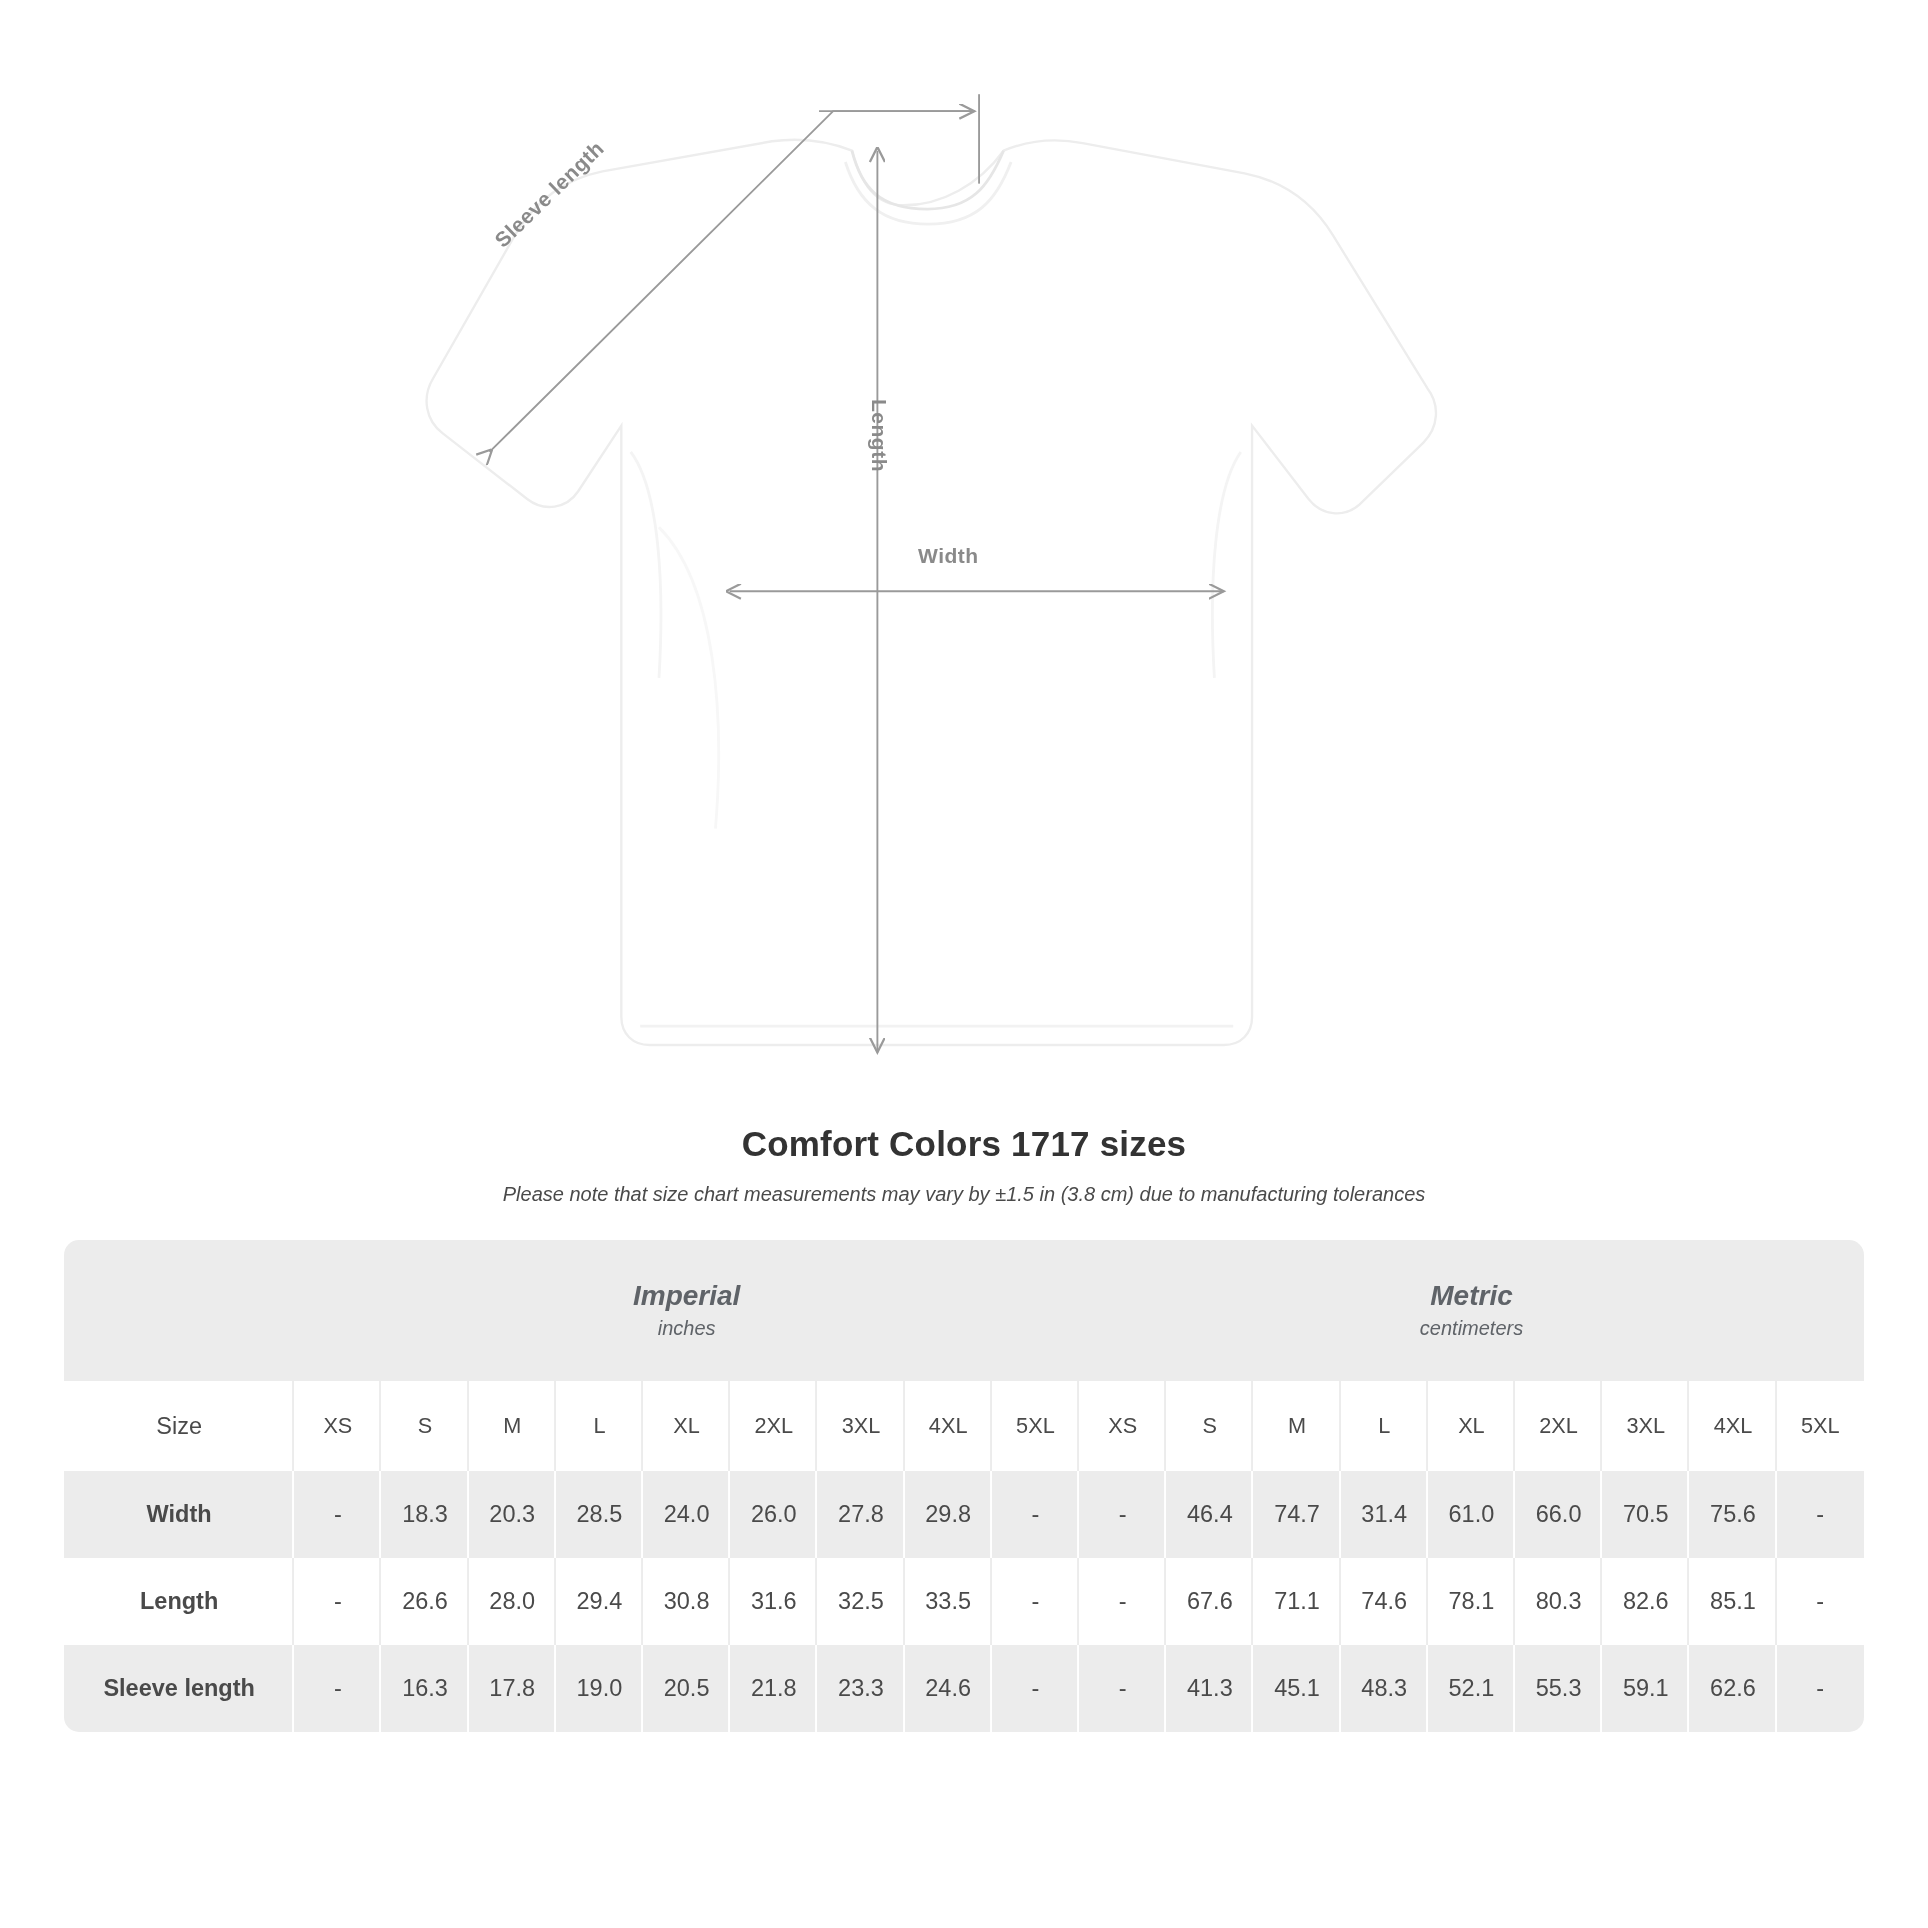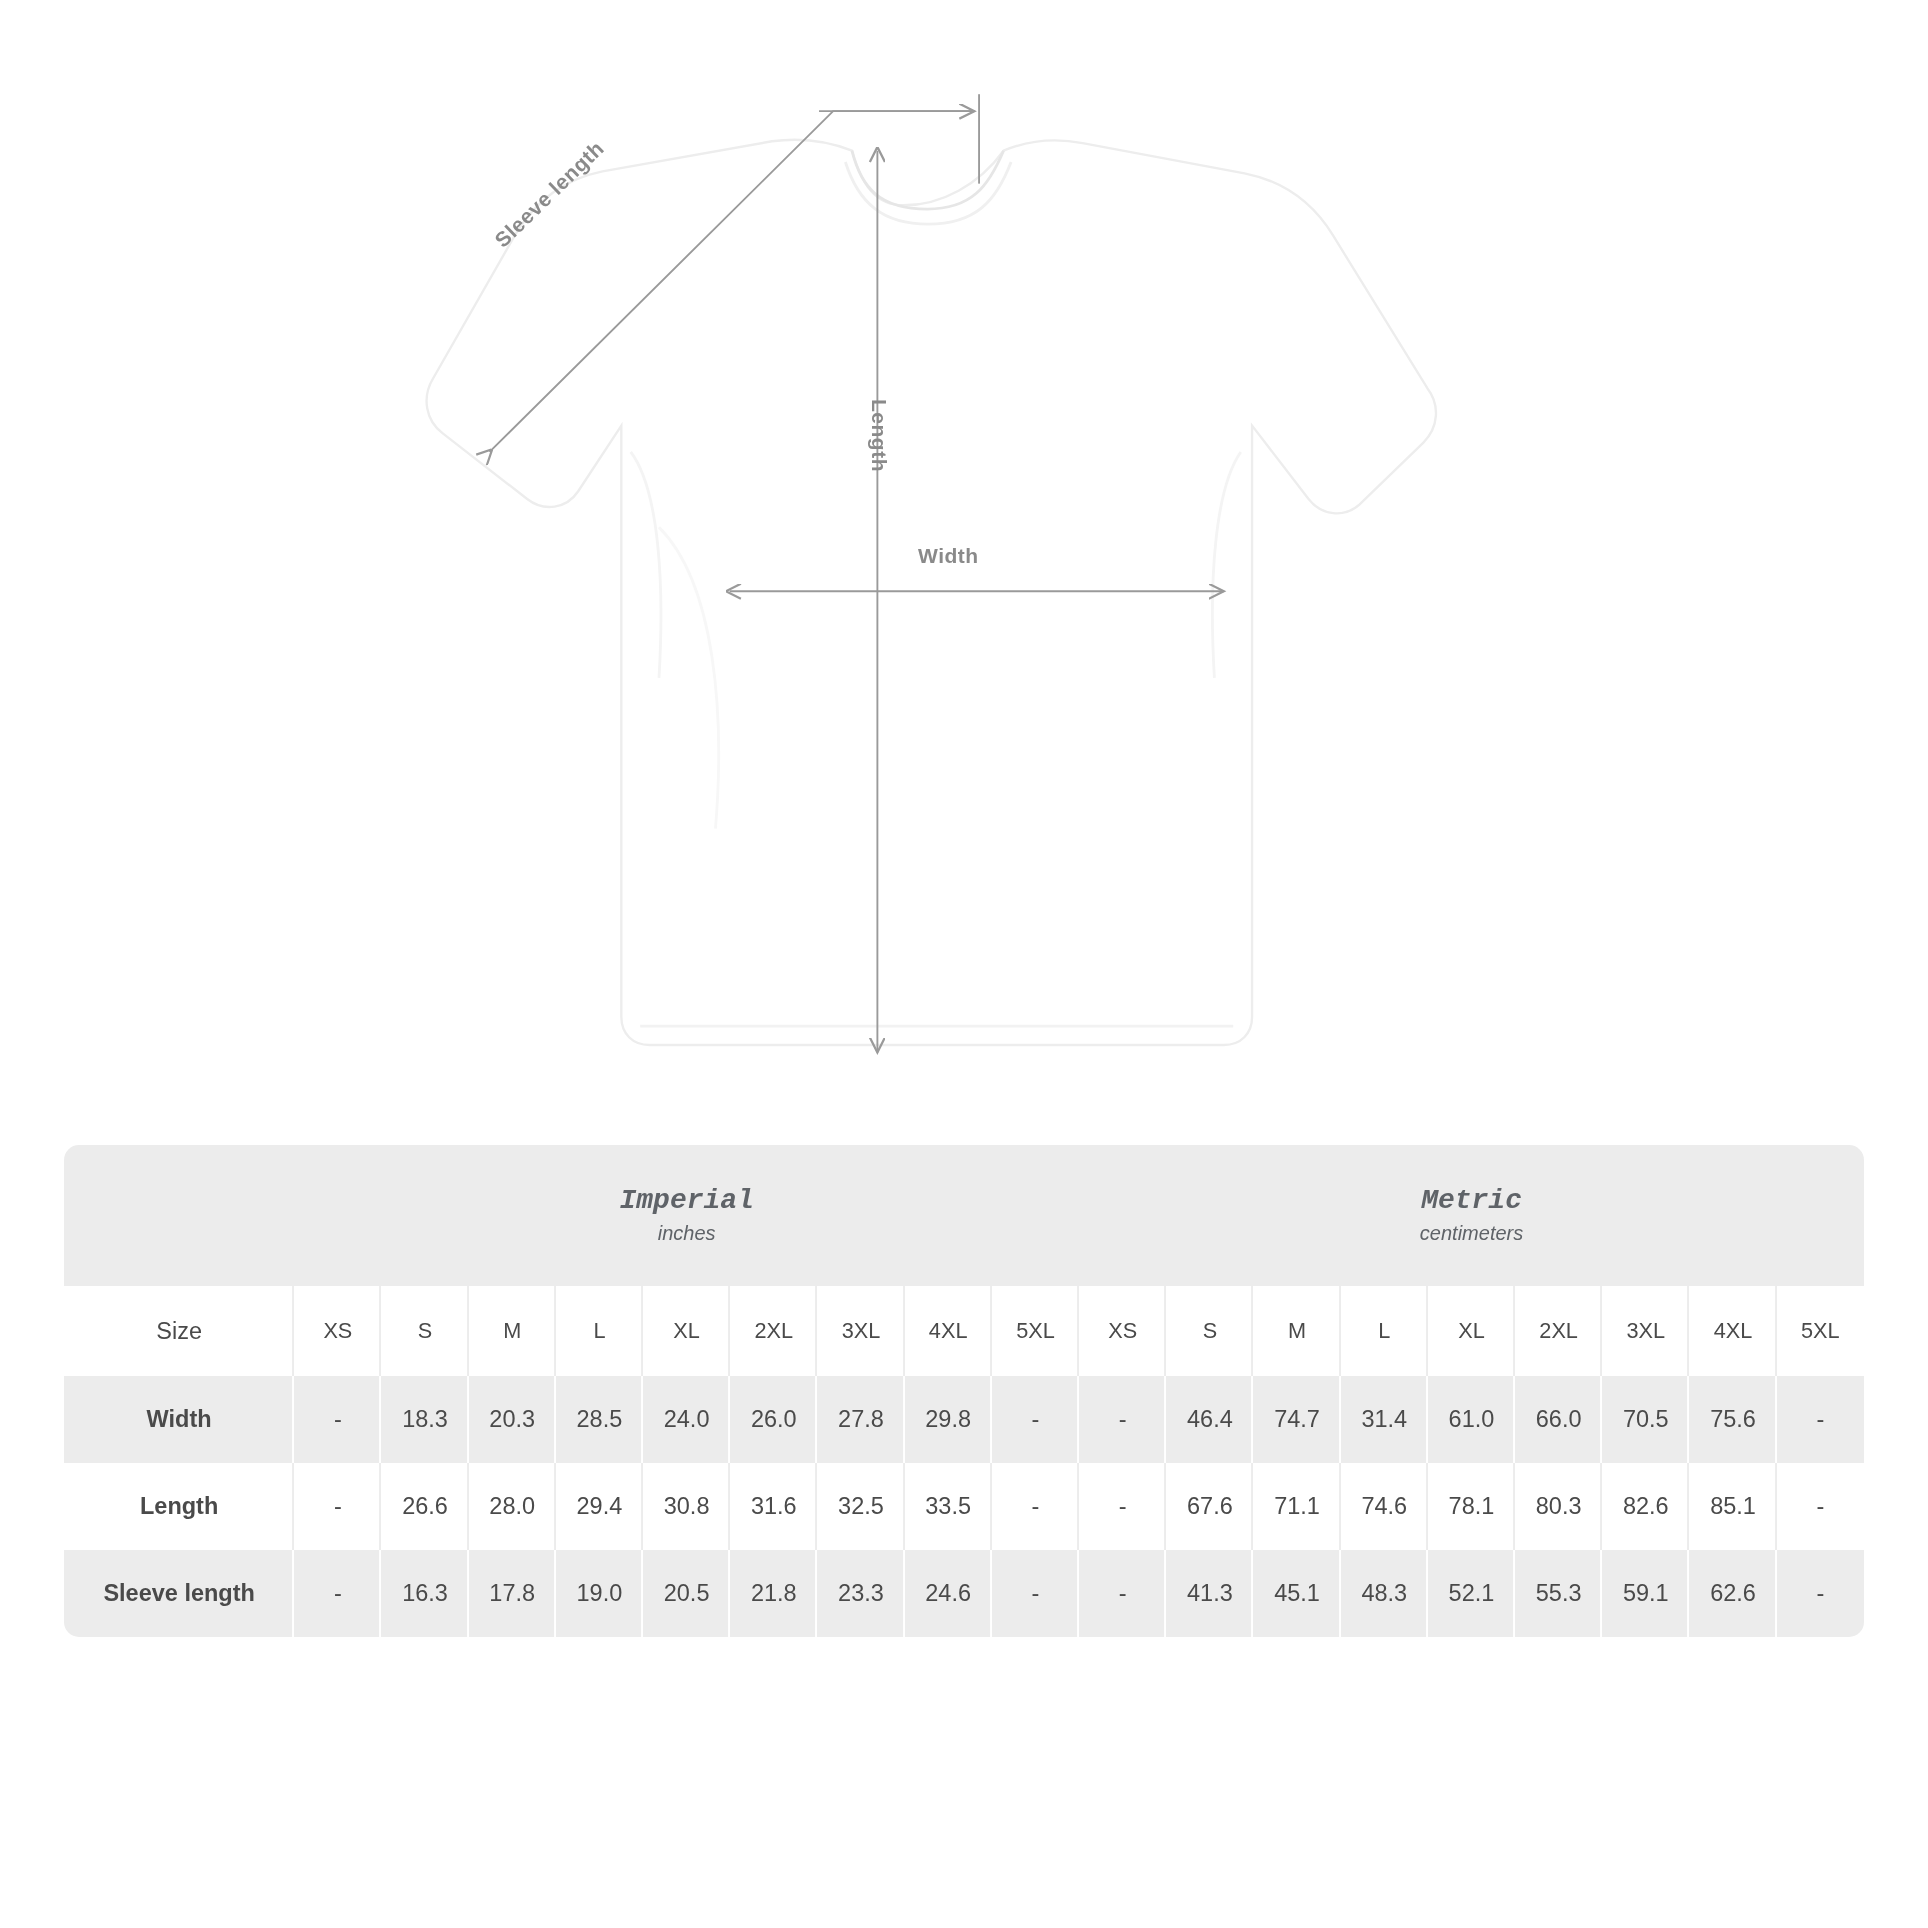--- a/index.html
+++ b/index.html
@@ -75,21 +75,20 @@
     background: #ececec;
     height: 141px;
   }
   .unit-name {
     font-size: 28px;
     font-style: italic;
     font-weight: bold;
     color: #5f6368;
     display: block;
     line-height: 1.25;
-    font-family: Liberation Mono, monospace;
   }
   .unit-sub {
     font-size: 20px;
     font-style: italic;
     color: #5f6368;
     display: block;
     line-height: 1.5;
   }
   .head-row td {
     height: 90px;
@@ -202,20 +201,24 @@
 
     <div style="position:absolute; left:490px; top:235px; transform:rotate(-44deg); transform-origin:left top;
                 font-size:21px; font-weight:bold; color:#8a8a8a; letter-spacing:0.5px;">Sleeve length</div>
 
     <div style="position:absolute; left:891px; top:399px; transform:rotate(90deg); transform-origin:left top;
                 font-size:21px; font-weight:bold; color:#8a8a8a; letter-spacing:0.5px;">Length</div>
 
     <div style="position:absolute; left:918px; top:544px; font-size:21px; font-weight:bold; color:#8a8a8a; letter-spacing:0.5px;">Width</div>
   </div>
 
+  <div class="title-block">
+    <div class="chart-title">Comfort Colors 1717 sizes</div>
+    <div class="chart-note">Please note that size chart measurements may vary by ±1.5 in (3.8 cm) due to manufacturing tolerances</div>
+  </div>
 
   <div class="table-wrap">
     <table class="size-table">
       <colgroup>
         <col style="width:169px">
         <col style="width:64px">
           <col style="width:64px">
           <col style="width:64px">
           <col style="width:64px">
         <col style="width:64px">

